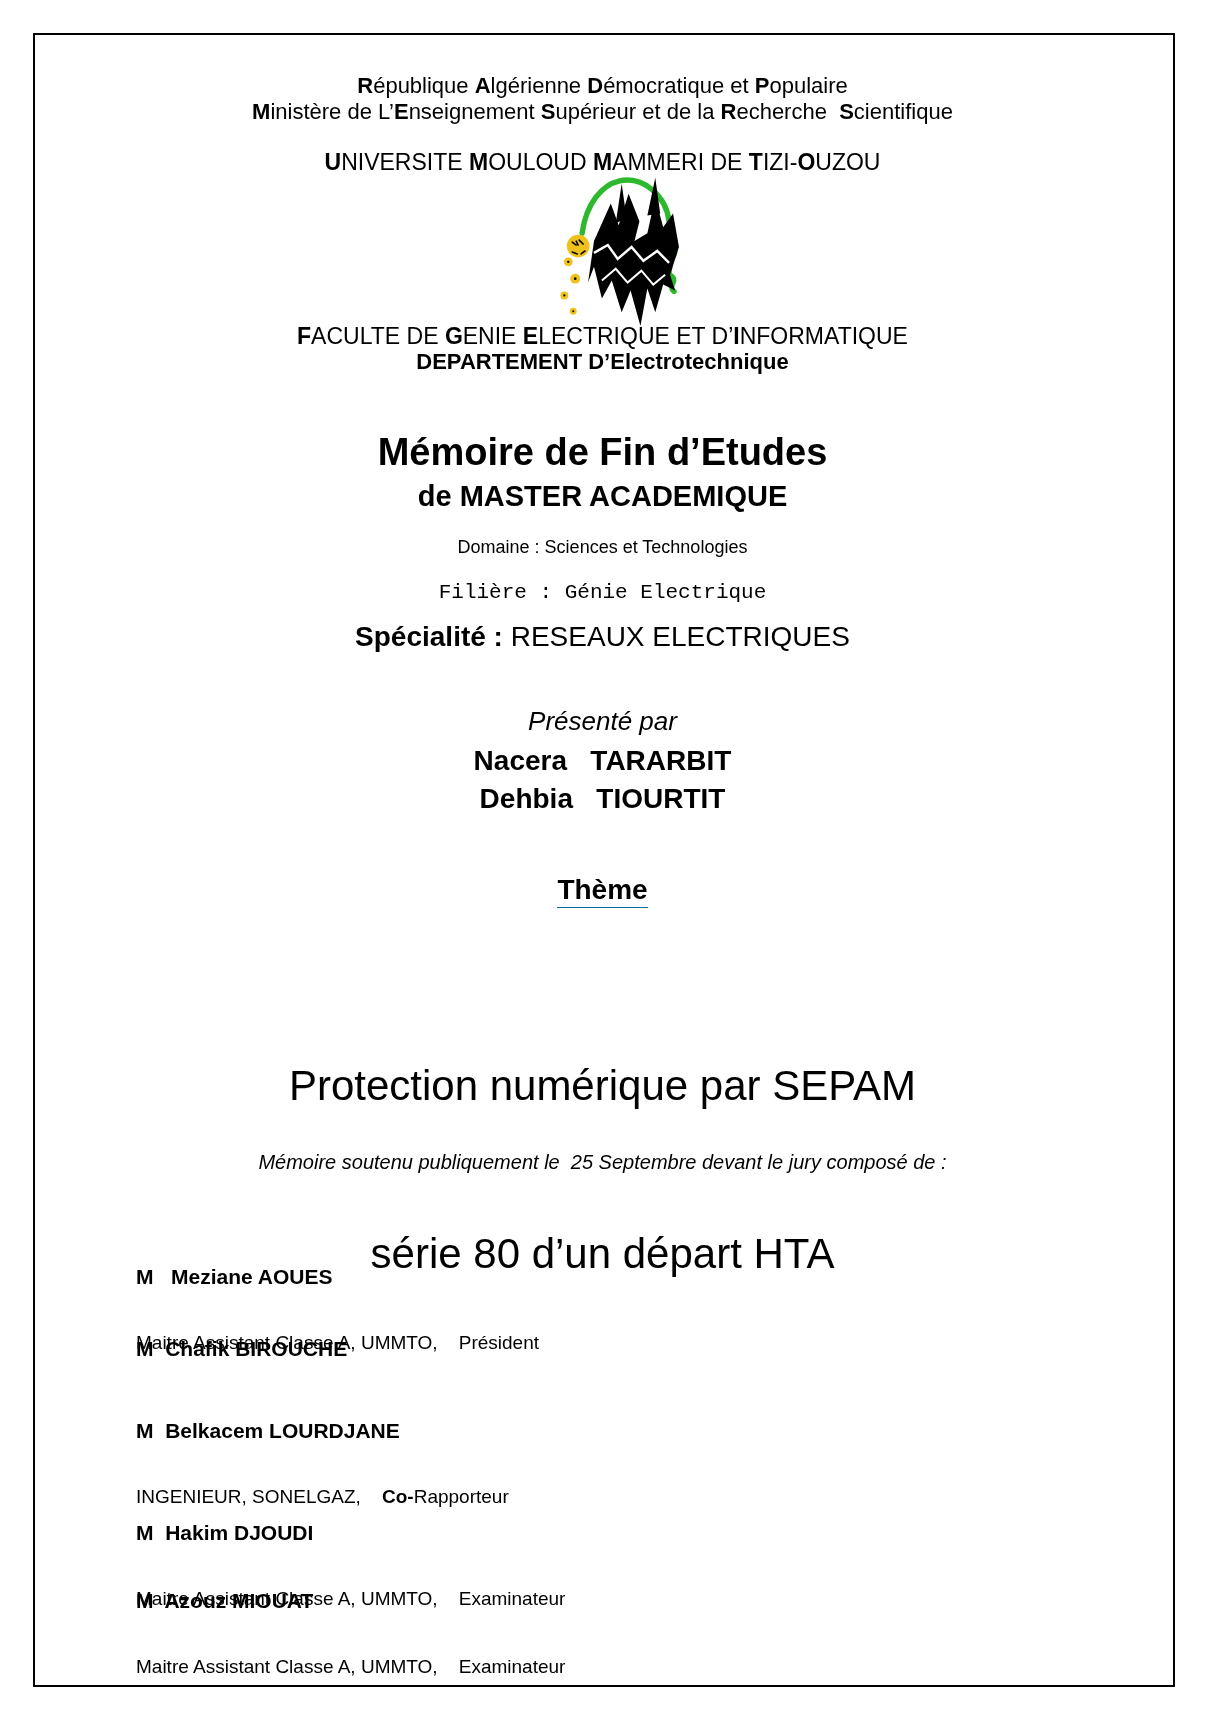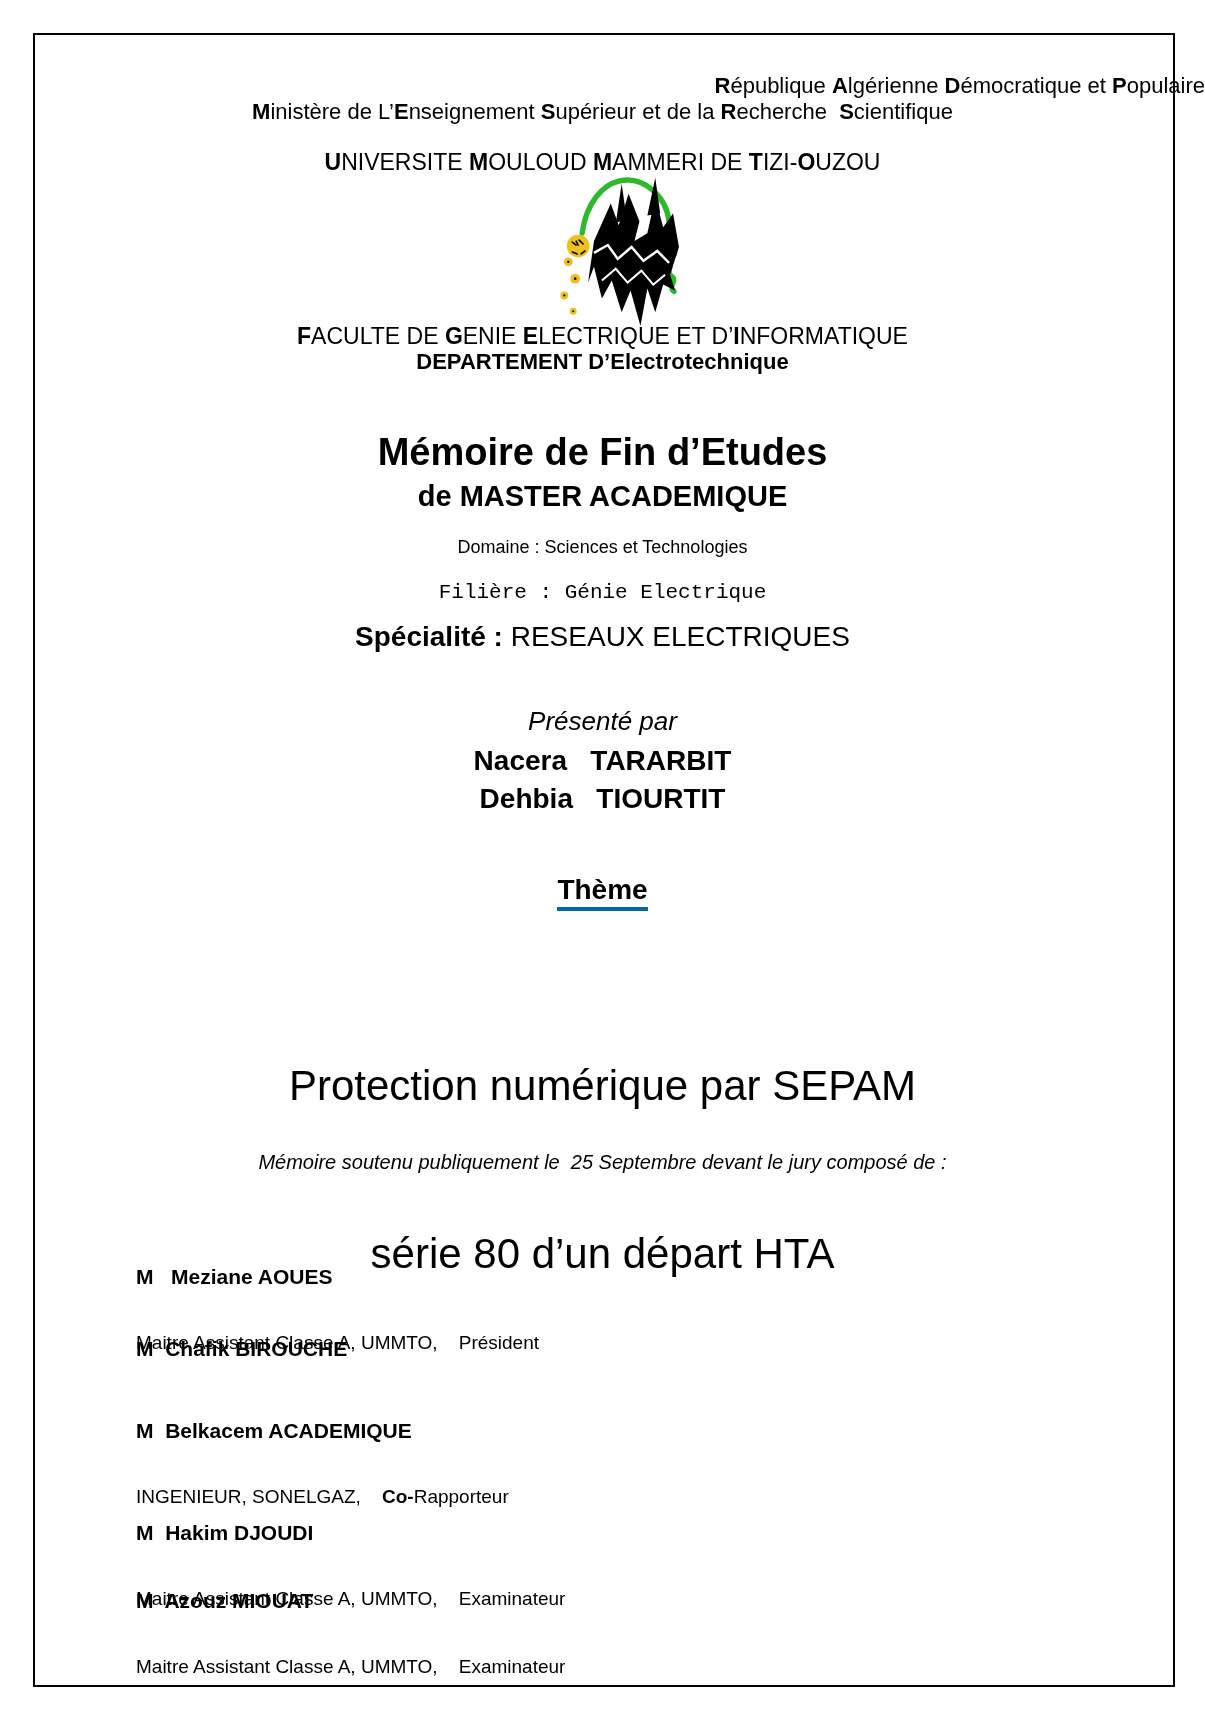--- a/index.html
+++ b/index.html
@@ -5,39 +5,39 @@
   html,body{margin:0;padding:0;}
   body{
     width:1205px;height:1720px;position:relative;background:#ffffff;color:#000;
     font-family:"Liberation Sans","DejaVu Sans",sans-serif;
   }
   .frame{position:absolute;left:33px;top:33px;width:1138px;height:1650px;border:2px solid #000;}
   .line{position:absolute;left:0;width:1205px;text-align:center;white-space:pre-wrap;line-height:1.15;}
   .b{font-weight:bold;}
   .i{font-style:italic;}
   
-  .hdr1{top:73px;font-size:22px;text-align:right;}
+  .hdr1{top:73px;font-size:22px;}
   .hdr2{top:99px;font-size:22px;}
   .univ{top:149px;font-size:23px;}
   .logo{position:absolute;left:498px;top:164px;width:190px;height:168px;}
   .fac{top:323px;font-size:23px;}
   .dept{top:349px;font-size:22px;font-weight:bold;}
   
   .memoire{top:431px;font-size:38px;font-weight:bold;}
   .master{top:480px;font-size:29px;font-weight:bold;}
   .domaine{top:537px;font-size:18px;}
   .filiere{top:581px;font-size:21px;font-family:Liberation Mono, monospace;}
   .specialite{top:621px;font-size:28px;}
   
   .presente{top:707px;font-size:26px;}
   .name1{top:745px;font-size:28px;font-weight:bold;}
   .name2{top:783px;font-size:28px;font-weight:bold;}
   
   .theme{top:874px;font-size:28px;font-weight:bold;}
-  .theme span{display:inline-block;border-bottom:4px solid #0369a1;padding-bottom:1px;}
+  .theme span{display:inline-block;border-bottom:1px solid #0369a1;padding-bottom:1px;}
   .maintitle{top:946px;font-size:42px;font-weight:normal;line-height:56px;}
   .defense{top:1151px;font-size:20px;}
   
   .jury-member{position:absolute;left:136px;text-align:left;white-space:pre-wrap;}
   .jury-name{font-size:21px;font-weight:bold;line-height:26px;margin-bottom:5px;}
   .jury-role{font-size:19px;line-height:24px;}
   .jm0{top:1228px;} .jm1{top:1300px;} .jm2{top:1382px;} .jm3{top:1484px;} .jm4{top:1552px;}
 </style>
 </head>
 <body>
@@ -97,21 +97,21 @@
 <div class="line defense i">Mémoire soutenu publiquement le  25 Septembre devant le jury composé de :</div>
 
 <div class="jury-member jm0">
   <div class="jury-name">M   Meziane AOUES</div>
   <div class="jury-role">Maitre Assistant Classe A, UMMTO,    Président</div>
 </div>
 <div class="jury-member jm1">
   <div class="jury-name">M  Chafik BIROUCHE</div>
 </div>
 <div class="jury-member jm2">
-  <div class="jury-name">M  Belkacem ACADEMIQUE</div>
+  <div class="jury-name">M  Belkacem LOURDJANE</div>
   <div class="jury-role">INGENIEUR, SONELGAZ,    <b class="b">Co-</b>Rapporteur</div>
 </div>
 <div class="jury-member jm3">
   <div class="jury-name">M  Hakim DJOUDI</div>
   <div class="jury-role">Maitre Assistant Classe A, UMMTO,    Examinateur</div>
 </div>
 <div class="jury-member jm4">
   <div class="jury-name">M  Azouz MIOUAT</div>
   <div class="jury-role">Maitre Assistant Classe A, UMMTO,    Examinateur</div>
 </div>

